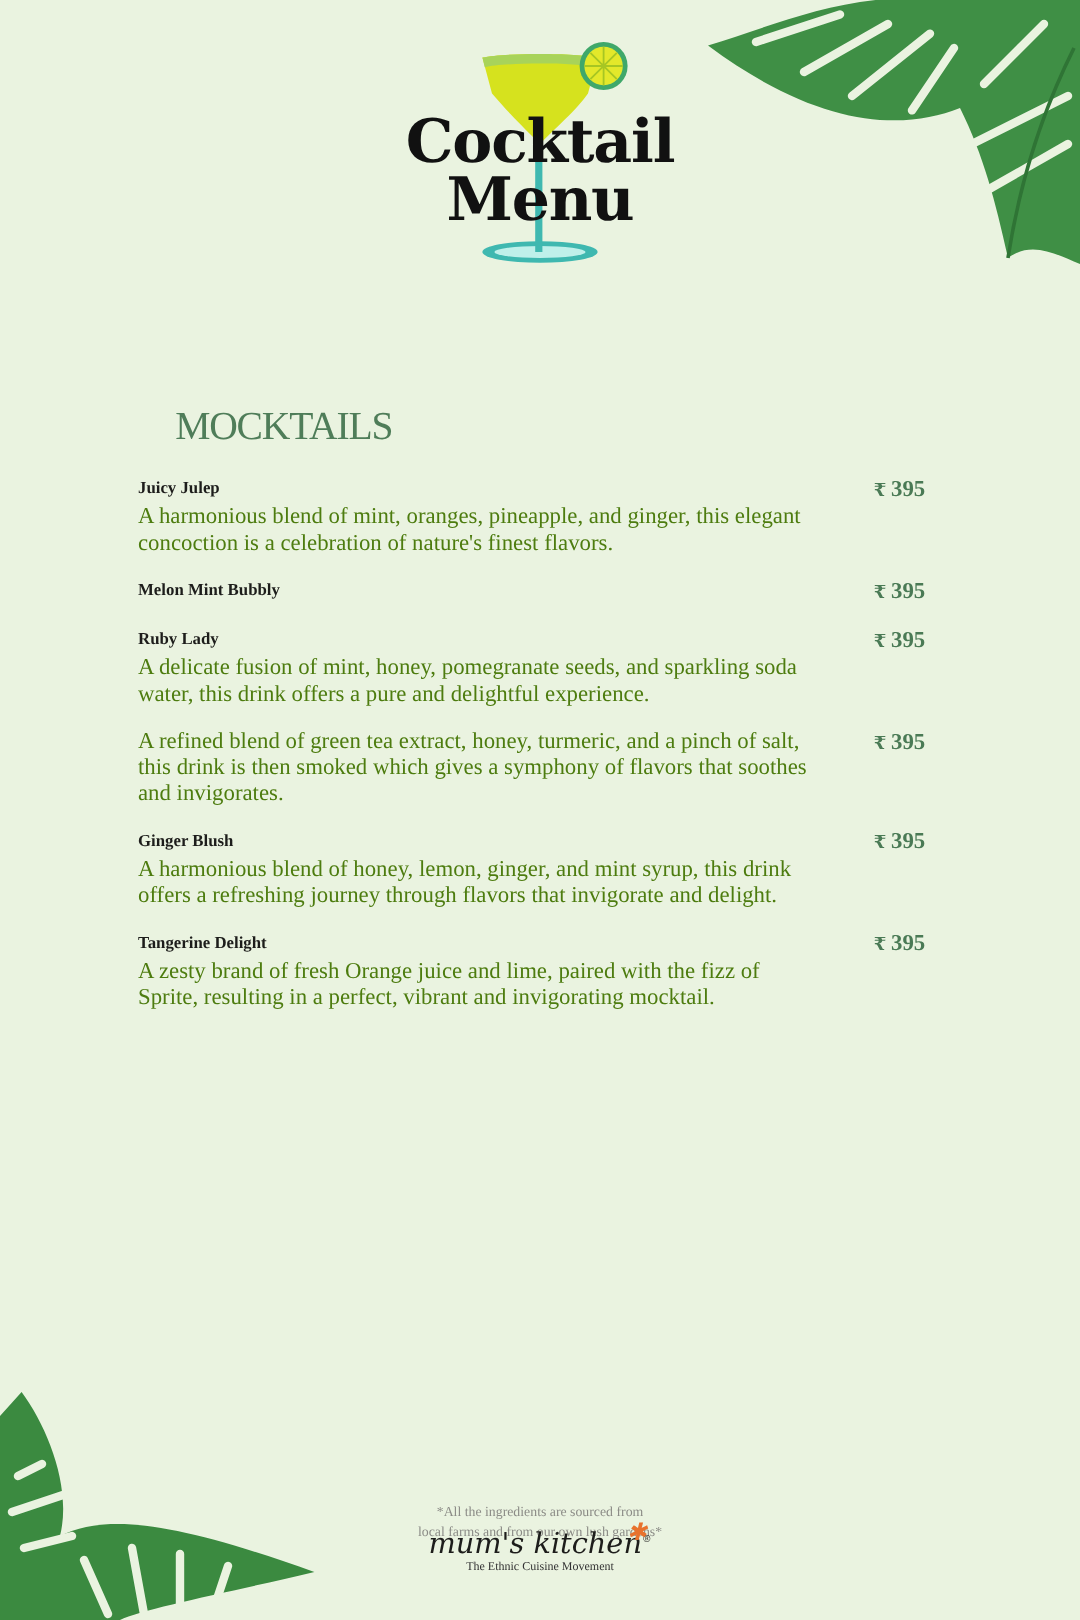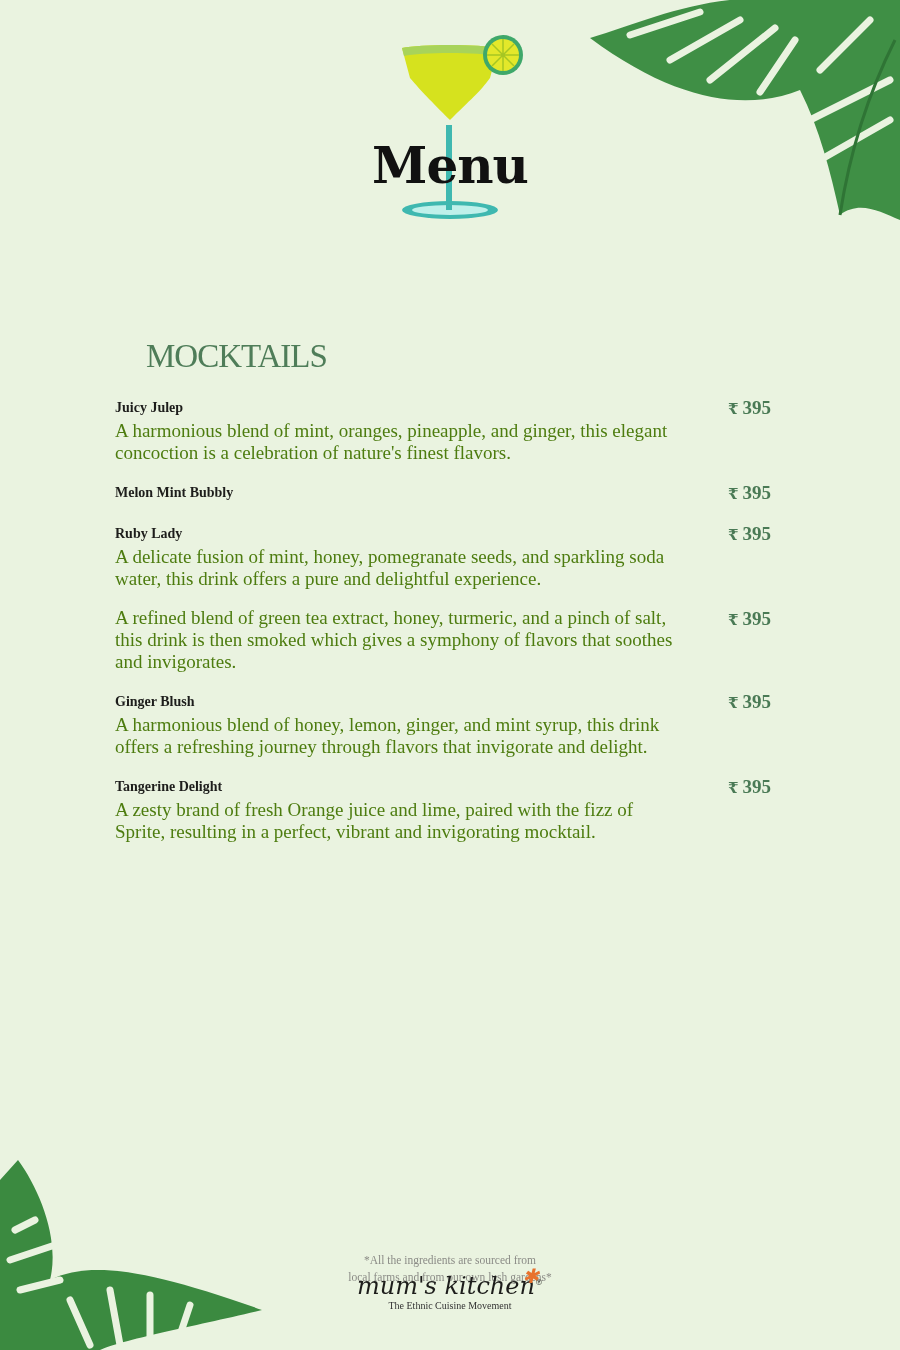--- a/index.html
+++ b/index.html
@@ -72,20 +72,21 @@
   <svg class="glass" viewBox="0 0 240 200">
     <ellipse cx="120" cy="180" rx="48" ry="9" fill="#3fb8b0"></ellipse>
     <ellipse cx="120" cy="180" rx="38" ry="5" fill="#bff0ea"></ellipse>
     <rect x="116" y="95" width="6" height="85" fill="#3fb8b0"></rect>
     <path d="M72 18 C90 14 150 14 168 18 L160 48 C150 62 140 70 120 90 C100 70 92 62 80 48 Z" fill="#d6e21e"></path>
     <path d="M72 18 C90 14 150 14 168 18 L166 26 C150 22 90 22 74 26 Z" fill="#a8d35a"></path>
     <circle cx="173" cy="25" r="20" fill="#3fa86a"></circle>
     <circle cx="173" cy="25" r="16" fill="#e3e82a"></circle>
     <path d="M173 9 L173 41 M157 25 L189 25 M162 14 L184 36 M184 14 L162 36" stroke="#a6c623" stroke-width="1.5"></path>
   </svg>
+  <div class="title l1">Cocktail</div>
   <div class="title l2">Menu</div>
 </div>
 
 <div class="section-title">MOCKTAILS</div>
 
 <div class="items">
   <div class="item">
     <div class="item-name">Juicy Julep</div>
     <div class="item-price"><span class="rupee">₹</span><span>395</span></div>
     <div class="item-desc">A harmonious blend of mint, oranges, pineapple, and ginger, this elegant concoction is a celebration of nature's finest flavors.</div>

